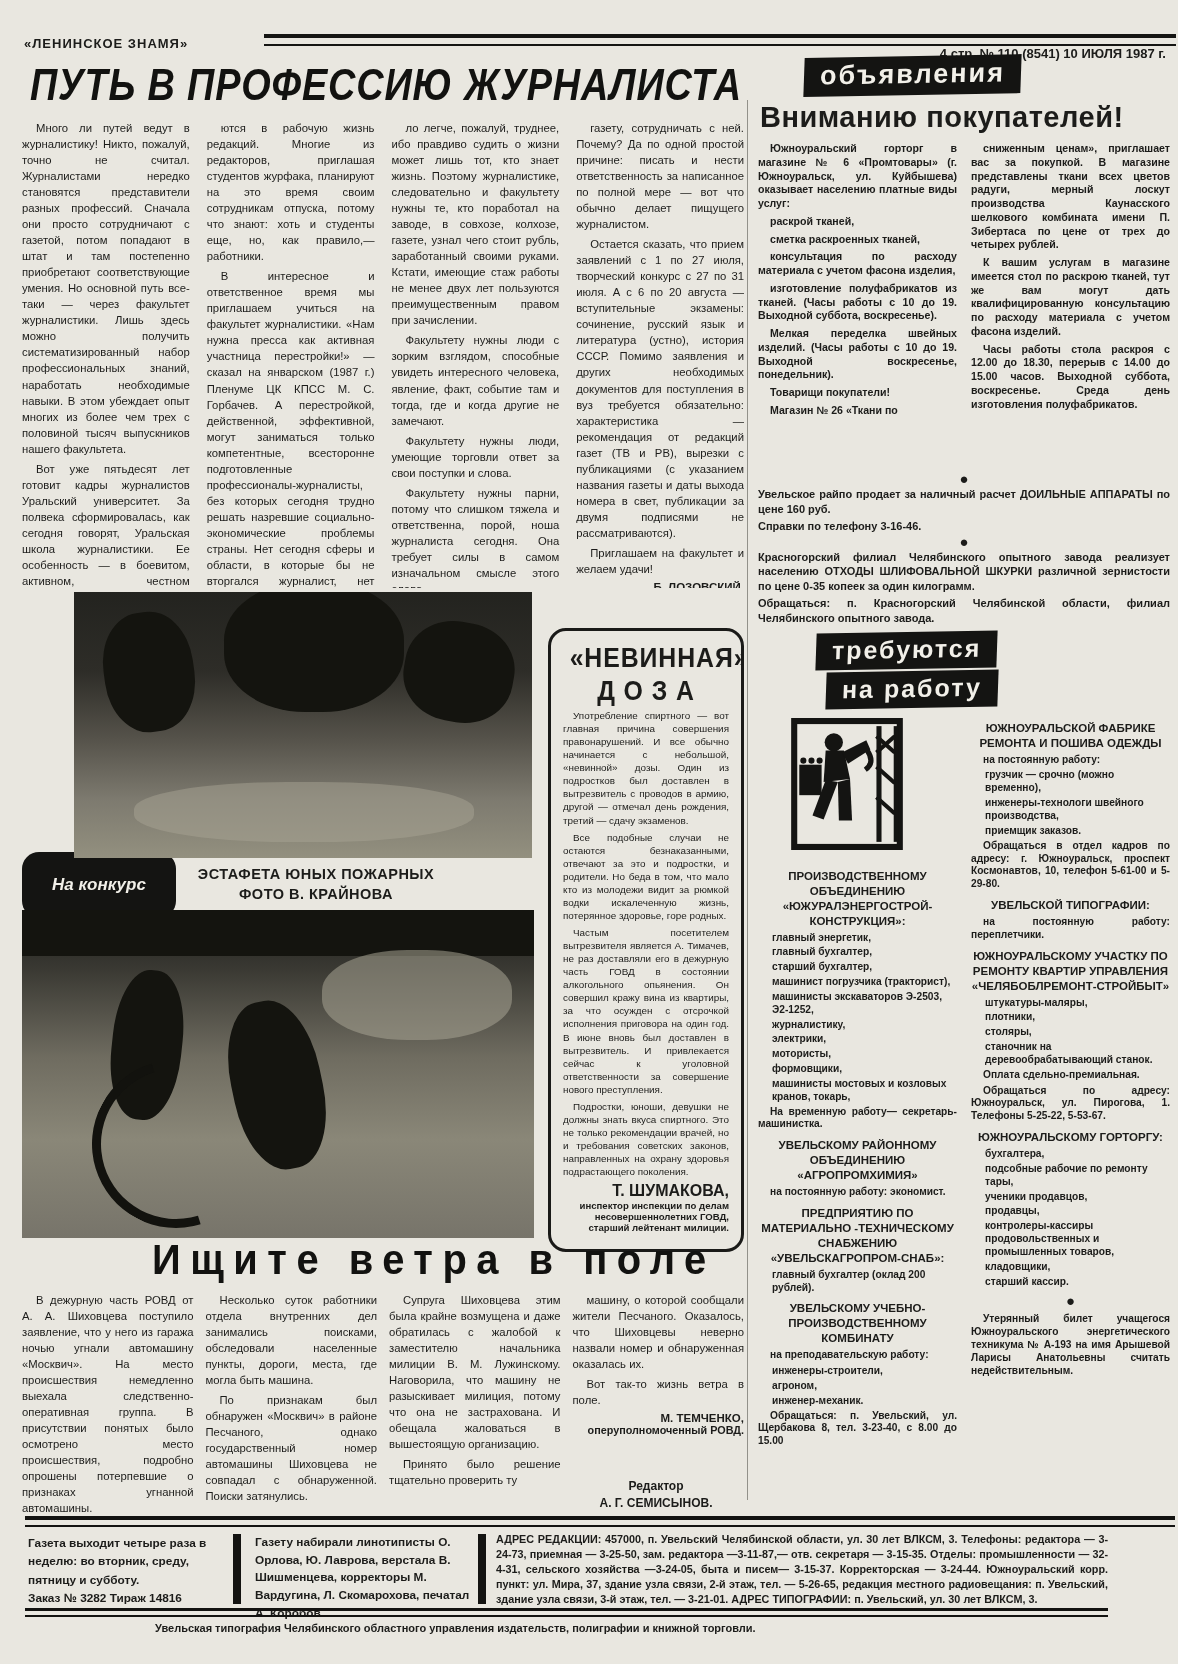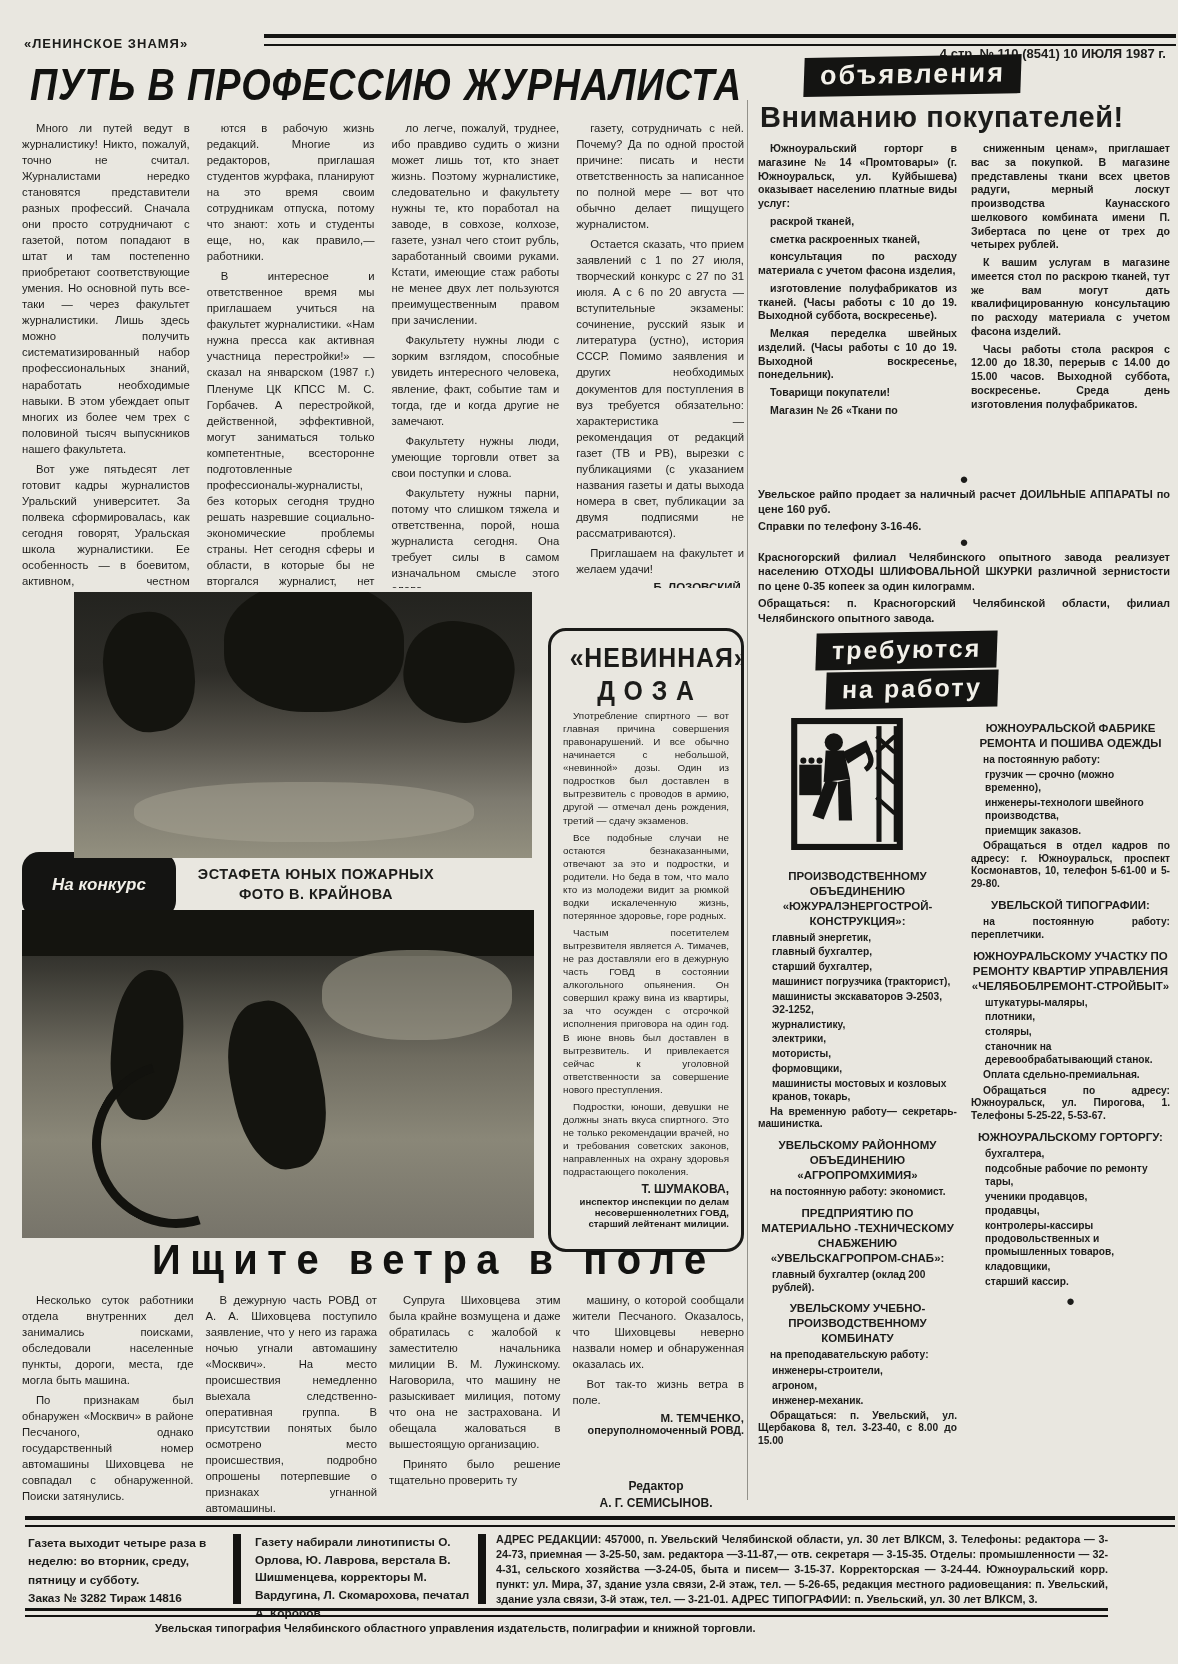--- a/index.html
+++ b/index.html
@@ -36,21 +36,21 @@
   .badge{background:#141412;color:#f1efe8;font-style:italic;font-weight:700;font-size:17px;
          padding:23px 30px;border-radius:17px;}
   .cap-txt{font-weight:800;font-size:14.5px;text-align:center;line-height:1.35;letter-spacing:.5px;}
   
   .doza-wrap{width:196px;}
   .doza{margin-top:36px;border:3px solid #1a1a18;border-radius:18px;height:598px;overflow:hidden;
         padding:10px 12px;background:#e9e7e0;}
   .doza-t{font-size:27px;font-weight:800;text-align:center;margin:2px 0;letter-spacing:1px;
           transform:scaleX(.92);}
   .doza p{font-size:9.9px;line-height:1.32;text-align:justify;text-indent:10px;margin:0 0 4px;}
-  .doza .sig{font-size:12px;}
+  .doza .sig{font-size:16px;}
   .doza .sig-sub{font-size:9.6px;}
   
   .h-ish{font-size:42px;font-weight:800;letter-spacing:10px;white-space:nowrap;margin:4px 0 8px 130px;
          transform:scaleX(.95);transform-origin:left;color:#121210;}
   .cols4b{display:flex;gap:12px;height:236px;overflow:hidden;}
   .cols4b .col{flex:1;}
   
   .vdiv{position:absolute;left:747px;top:100px;width:1px;height:1400px;background:#4a4a44;opacity:.55;}
   .right-rail{position:absolute;left:758px;top:56px;width:412px;}
   .box-black{display:inline-block;background:#141412;color:#f2f0e9;font-weight:800;
@@ -163,25 +163,25 @@
           <div class="sig">Т. ШУМАКОВА,</div>
           <div class="sig-sub">инспектор инспекции по делам несовершеннолетних ГОВД, старший лейтенант милиции.</div>
         </div>
       </div>
     </div>
 
     <div class="h-ish">Ищите ветра в поле</div>
 
     <div class="cols4b body-txt">
       <div class="col">
+          <p>В дежурную часть РОВД от А. А. Шиховцева поступило заявление, что у него из гаража ночью угнали автомашину «Москвич». На место происшествия немедленно выехала следственно-оперативная группа. В присутствии понятых было осмотрено место происшествия, подробно опрошены потерпевшие о признаках угнанной автомашины.</p>
+        </div>
+      <div class="col">
           <p>Несколько суток работники отдела внутренних дел занимались поисками, обследовали населенные пункты, дороги, места, где могла быть машина.</p>
           <p>По признакам был обнаружен «Москвич» в районе Песчаного, однако государственный номер автомашины Шиховцева не совпадал с обнаруженной. Поиски затянулись.</p>
-        </div>
-      <div class="col">
-          <p>В дежурную часть РОВД от А. А. Шиховцева поступило заявление, что у него из гаража ночью угнали автомашину «Москвич». На место происшествия немедленно выехала следственно-оперативная группа. В присутствии понятых было осмотрено место происшествия, подробно опрошены потерпевшие о признаках угнанной автомашины.</p>
         </div>
       <div class="col">
           <p>Супруга Шиховцева этим была крайне возмущена и даже обратилась с жалобой к заместителю начальника милиции В. М. Лужинскому. Наговорила, что машину не разыскивает милиция, потому что она не застрахована. И обещала жаловаться в вышестоящую организацию.</p>
           <p>Принято было решение тщательно проверить ту</p>
         </div>
       <div class="col">
         <div class="body-txt">
             <p>машину, о которой сообщали жители Песчаного. Оказалось, что Шиховцевы неверно назвали номер и обнаруженная оказалась их.</p>
             <p>Вот так-то жизнь ветра в поле.</p>
           </div>
@@ -191,21 +191,21 @@
     </div>
   </div>
 
   <div class="right-rail">
 
     <div class="box-black obyav">объявления</div>
     <div class="h-vnim">Вниманию покупателей!</div>
 
     <div class="ann-row ann-txt">
       <div class="ann-col">
-          <p>Южноуральский горторг в магазине № 14 «Промтовары» (г. Южноуральск, ул. Куйбышева) оказывает населению платные виды услуг:</p>
+          <p>Южноуральский горторг в магазине № 6 «Промтовары» (г. Южноуральск, ул. Куйбышева) оказывает населению платные виды услуг:</p>
           <p>раскрой тканей,</p>
           <p>сметка раскроенных тканей,</p>
           <p>консультация по расходу материала с учетом фасона изделия,</p>
           <p>изготовление полуфабрикатов из тканей. (Часы работы с 10 до 19. Выходной суббота, воскресенье).</p>
           <p>Мелкая переделка швейных изделий. (Часы работы с 10 до 19. Выходной воскресенье, понедельник).</p>
           <p>Товарищи покупатели!</p>
           <p>Магазин № 26 «Ткани по</p>
         </div>
       <div class="ann-col">
           <p>сниженным ценам», приглашает вас за покупкой. В магазине представлены ткани всех цветов радуги, мерный лоскут производства Каунасского шелкового комбината имени П. Зибертаса по цене от трех до четырех рублей.</p>
@@ -288,20 +288,21 @@
             <p class="blk-plain">Обращаться по адресу: Южноуральск, ул. Пирогова, 1. Телефоны 5-25-22, 5-53-67.</p>
             <p class="blk-org">ЮЖНОУРАЛЬСКОМУ ГОРТОРГУ:</p>
             <p class="blk-item">бухгалтера,</p>
             <p class="blk-item">подсобные рабочие по ремонту тары,</p>
             <p class="blk-item">ученики продавцов,</p>
             <p class="blk-item">продавцы,</p>
             <p class="blk-item">контролеры-кассиры продовольственных и промышленных товаров,</p>
             <p class="blk-item">кладовщики,</p>
             <p class="blk-item">старший кассир.</p>
             <p class="blk-bullet">●</p>
+            <p class="blk-plain">Утерянный билет учащегося Южноуральского энергетического техникума № А-193 на имя Арышевой Ларисы Анатольевны считать недействительным.</p>
           </div>
       </div>
     </div>
   </div>
 
   <div class="editor">
     <span>Редактор</span><br>
     <span>А. Г. СЕМИСЫНОВ.</span>
   </div>
 

